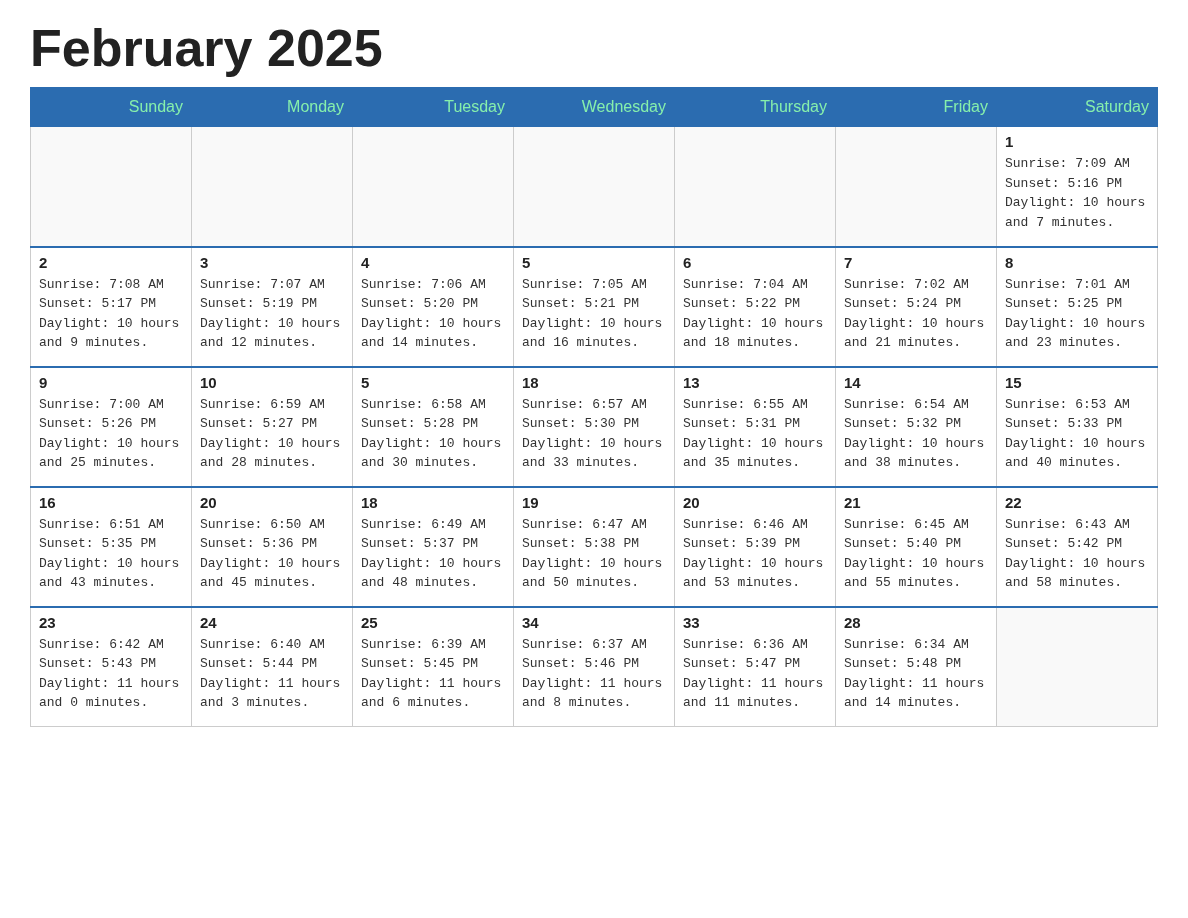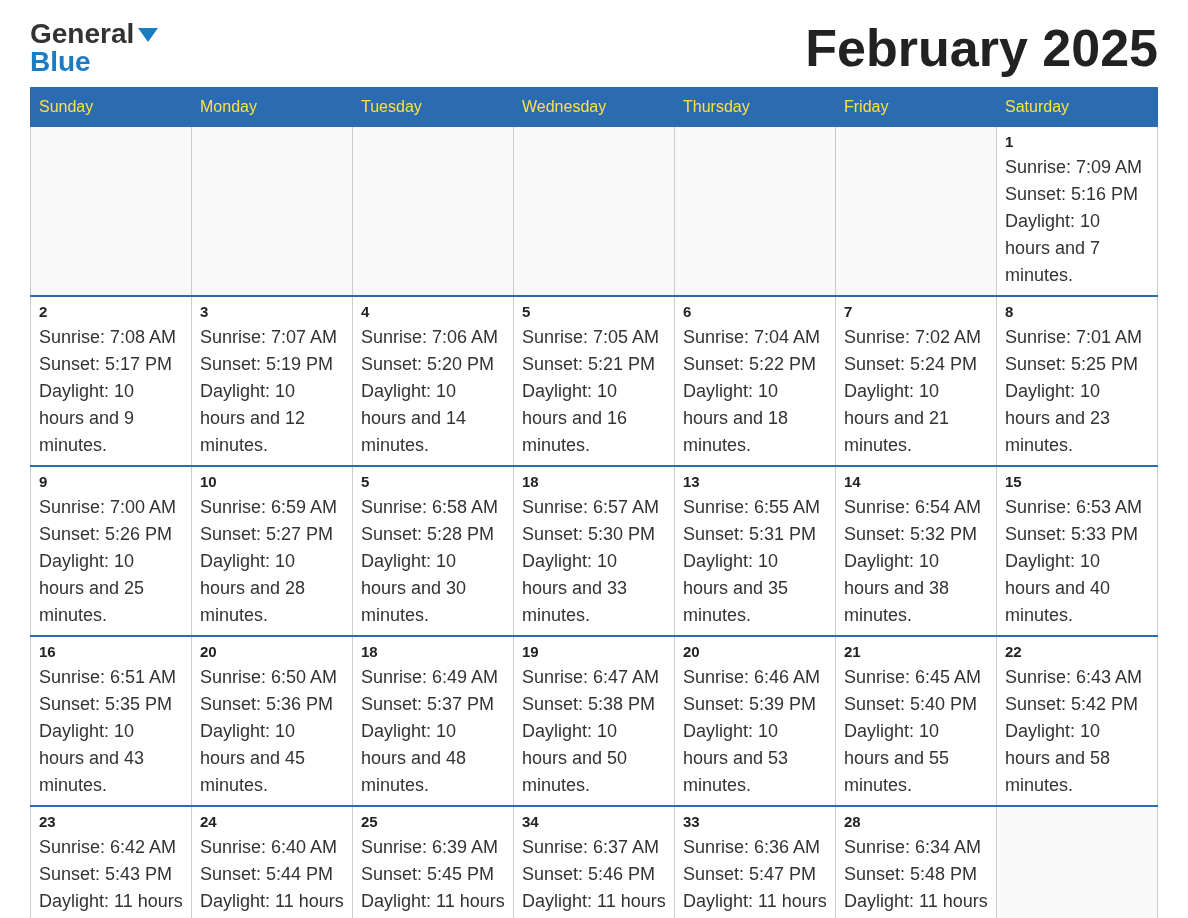--- a/index.html
+++ b/index.html
@@ -59,25 +59,25 @@
       color: #444;
       margin-top: 4px;
     }
     .calendar {
       width: 100%;
       border-collapse: collapse;
       margin-top: 10px;
     }
     .calendar th {
       background: #2b6cb0;
-      color: #fde047;
+      color: #86efac;
       padding: 10px 8px;
       font-size: 16px;
       font-weight: normal;
-      text-align: left;
+      text-align: right;
       border: 1px solid #2b6cb0;
     }
     .calendar td {
       vertical-align: top;
       padding: 6px 8px;
       border: 1px solid #ccc;
       width: 14.28%;
       height: 120px;
       background: #fff;
       font-size: 13px;
@@ -86,40 +86,33 @@
     .calendar td.empty {
       background: #f9f9f9;
     }
     .day-number {
       font-size: 15px;
       font-weight: bold;
       color: #222;
       margin-bottom: 4px;
     }
     .day-info {
-      font-size: 18px;
+      font-size: 13px;
       color: #333;
       line-height: 1.5;
+      font-family: Liberation Mono, monospace;
     }
     .row-border td {
       border-top: 2px solid #2b6cb0;
     }
   </style>
 </head>
 <body>
 
 <div class="header">
-  <div class="logo">
-    <div>
-      <span class="logo-general">General</span><span class="logo-triangle"></span>
-    </div>
-    <div>
-      <span class="logo-blue">Blue</span>
-    </div>
-  </div>
   <div class="title-section">
     <div class="month-title">February 2025</div>
   </div>
 </div>
 
 <table class="calendar">
   <thead>
     <tr>
       <th>Sunday</th>
       <th>Monday</th>

